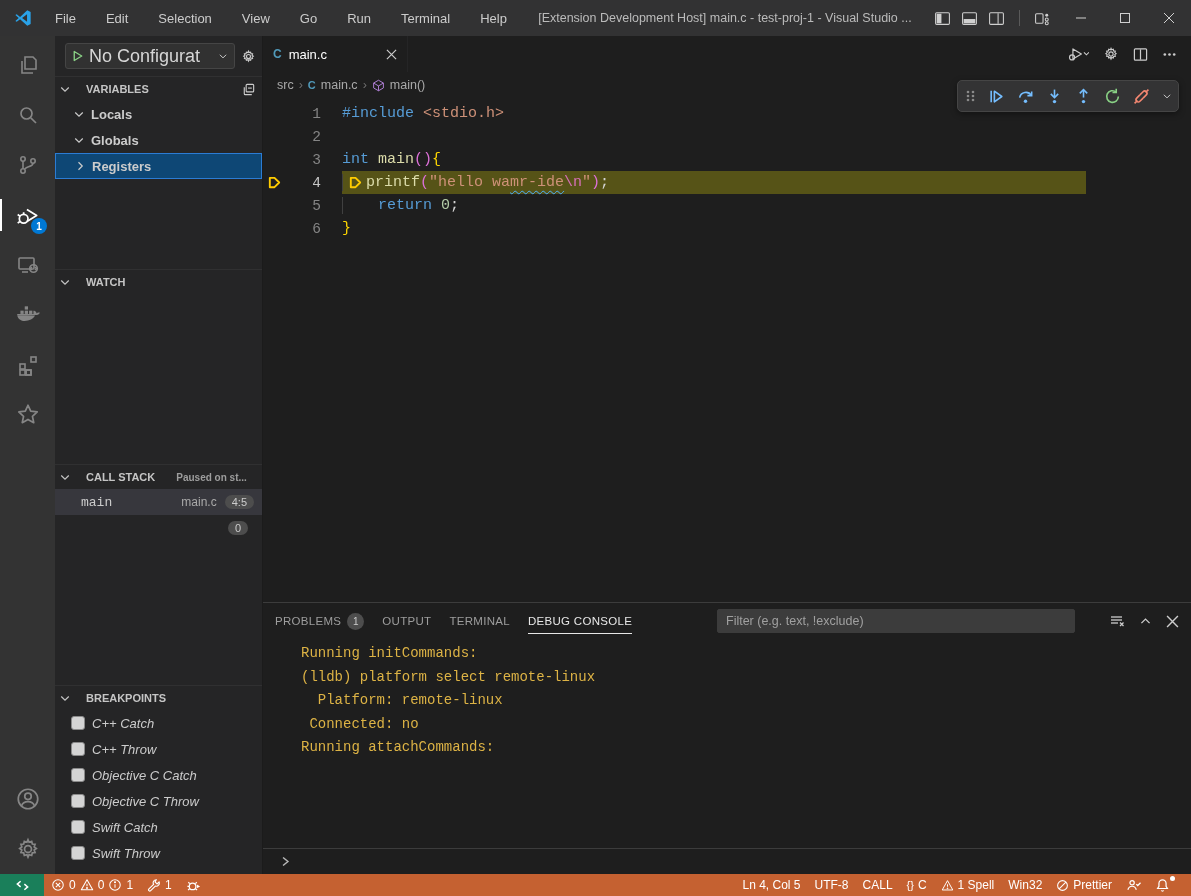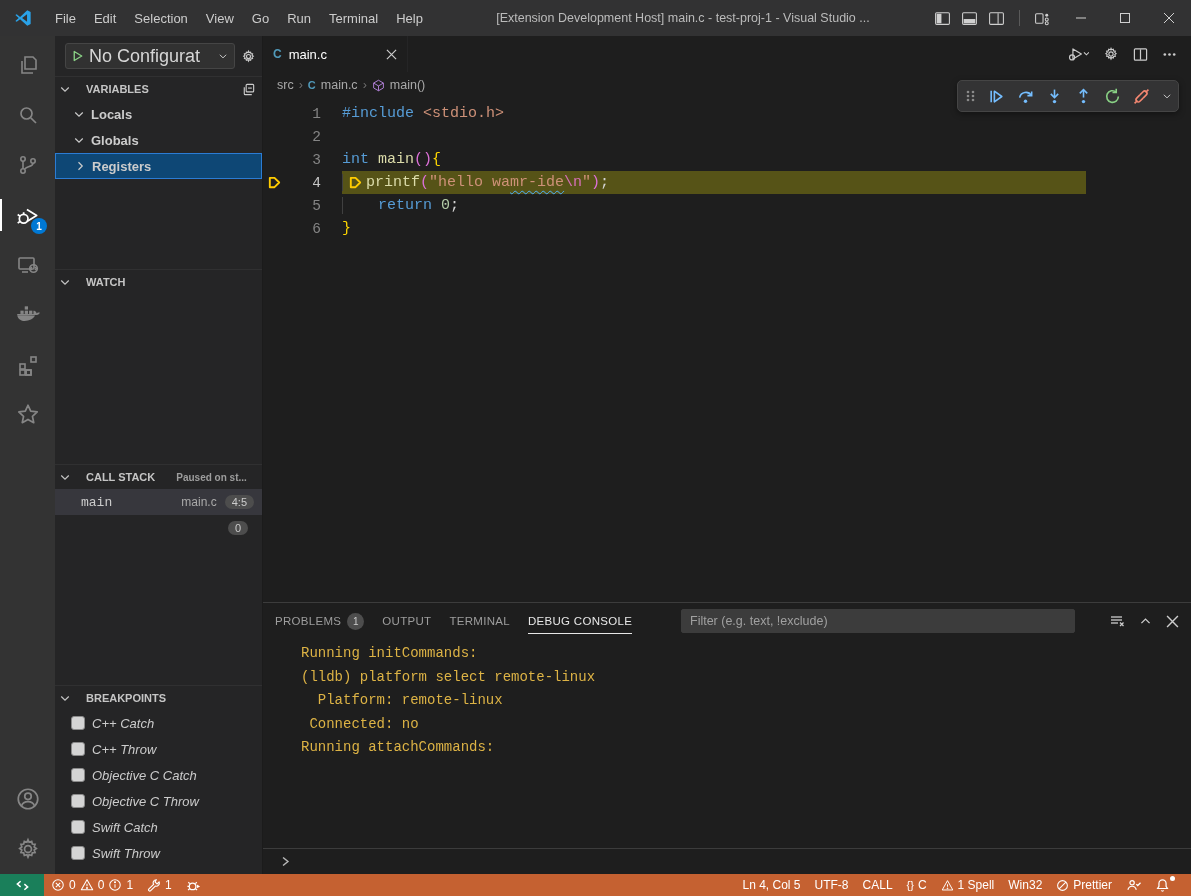--- a/index.html
+++ b/index.html
@@ -3,21 +3,21 @@
 <meta charset="utf-8">
 <style>
   * { margin:0; padding:0; box-sizing:border-box; }
   html,body { width:1191px; height:896px; overflow:hidden; background:#1e1e1e;
     font-family:"Liberation Sans","DejaVu Sans",sans-serif; color:#cccccc; }
   svg { display:block; }
 
   
   .titlebar { height:36px; background:#323233; display:flex; align-items:center; }
   .tb-logo { width:46px; display:flex; justify-content:center; }
-  .tb-menu { display:flex; gap:0;justify-content:space-between; }
+  .tb-menu { display:flex; gap:12px;justify-content:space-between; }
   .tb-menu span { padding:4px 9px; font-size:13px; color:#cccccc; border-radius:4px; cursor:default; }
   .tb-title { flex:1; text-align:center; font-size:12.5px; color:#bbbbbb; white-space:nowrap; overflow:hidden; }
   .tb-right { display:flex; align-items:center; }
   .tb-layouticons { display:flex; align-items:center; gap:10px; margin-right:8px; }
   .tb-sep { width:1px; height:16px; background:#5a5a5a; margin:0 4px; }
   .win-btn { width:44px; height:36px; display:flex; align-items:center; justify-content:center; color:#cccccc; }
 
   
   .main { display:flex; height:838px; }
 
@@ -85,21 +85,21 @@
   .debug-toolbar { position:absolute; top:44px; right:12px; height:32px; background:#333334; border:1px solid #454545;
      border-radius:5px; display:flex; align-items:center; padding:0 6px; gap:12px; box-shadow:0 2px 6px rgba(0,0,0,.4); z-index:5; }
 
   
   .panel { height:272px; border-top:1px solid #3c3c3c; display:flex; flex-direction:column; background:#1e1e1e; }
   .panel-header { height:36px; display:flex; align-items:center; padding:0 12px; gap:18px; }
   .p-tab { font-size:11.5px; letter-spacing:.3px; color:#9d9d9d; height:36px; display:flex; align-items:center; gap:6px; position:relative; }
   .p-tab.active { color:#e7e7e7; }
   .p-tab.active::after { content:""; position:absolute; left:0; right:0; bottom:5px; height:1px; background:#e7e7e7; }
   .p-badge { background:#4d4d4d; border-radius:50%; width:17px; height:17px; font-size:10px; display:flex; align-items:center; justify-content:center; color:#ccc; }
-  .p-filter { margin-left:auto; width:394px; height:24px; background:#3c3c3c; border:1px solid #3c3c3c; border-radius:2px;
+  .p-filter { margin-left:auto; width:358px; height:24px; background:#3c3c3c; border:1px solid #3c3c3c; border-radius:2px;
      color:#cccccc; font-size:12.5px; padding:0 8px; font-family:"Liberation Sans","DejaVu Sans",sans-serif; }
   .p-filter::placeholder { color:#a0a0a0; }
   .p-icons { display:flex; align-items:center; gap:14px; margin-left:16px; color:#cccccc; }
   .console { flex:1; padding:6px 0 0 38px; font-family:"Liberation Mono","DejaVu Sans Mono",monospace; font-size:14px; }
   .console div { height:23.5px; white-space:pre; color:#ddb345; }
   .console-input { height:26px; border-top:1px solid #3c3c3c; display:flex; align-items:center; padding-left:16px; }
 
   
   .statusbar { height:22px; background:#c56131; display:flex; align-items:center; font-size:12px; color:#ffffff; }
   .remote { width:44px; height:22px; background:#1a7f5a; display:flex; align-items:center; justify-content:center; }

